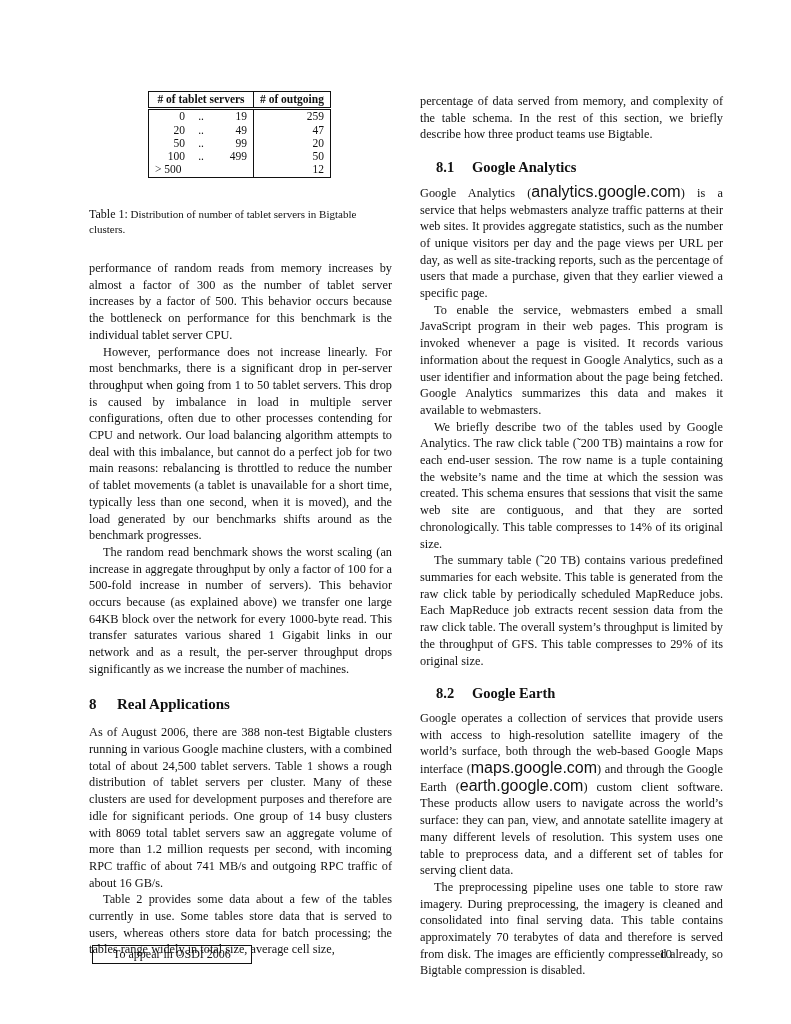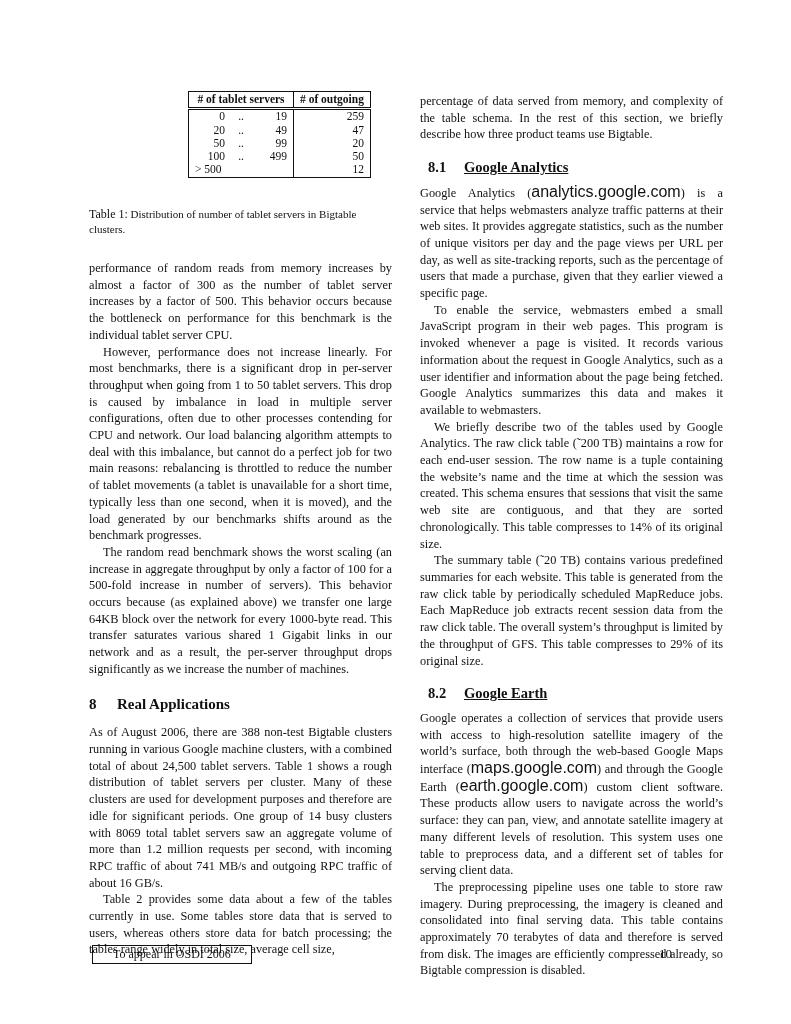--- a/index.html
+++ b/index.html
@@ -10,38 +10,38 @@
     }
     .col { position: absolute; width: 303px; font-size: 12.3px; line-height: 16.7px; text-align: justify; }
     .col-left { left: 89px; }
     .col-right { left: 420px; }
     p { margin: 0; }
     p.indent { text-indent: 14px; }
     .mono { font-family: "Liberation Sans", "DejaVu Sans", sans-serif; font-size: 16px; }
 
     
     .tbl-wrap { position: absolute; left: 148px; top: 91px; }
-    table.t1 { border-collapse: collapse; font-size: 11.5px; line-height: 13.3px; margin-left: 40px; }
+    table.t1 { border-collapse: collapse; font-size: 11.5px; line-height: 13.3px; }
     table.t1 th { font-weight: bold; padding: 1px 6px; border-bottom: 3px double #111; white-space: nowrap; }
     table.t1 th.c1 { border-right: 1px solid #111; }
     table.t1 td { padding: 0 6px; white-space: nowrap; }
     table.t1 td.r { text-align: right; }
     table.t1 td.c1 { border-right: 1px solid #111; }
     table.t1 { border: 1px solid #111; }
     .range { display: inline-flex; width: 92px; justify-content: space-between; }
     .range span.lo { width: 30px; text-align: right; }
     .range span.dots { width: 20px; text-align: center; }
     .range span.hi { width: 30px; text-align: right; }
 
     .caption { position: absolute; left: 89px; top: 207px; width: 303px; font-size: 11px; line-height: 15px; text-align: left; }
     .caption .lbl { font-size: 12px; }
 
     h2 { font-size: 15px; font-weight: bold; margin: 0; }
     h2 .num { display: inline-block; width: 28px; }
-    h3 { font-size: 14.5px; font-weight: bold; margin: 8px; text-decoration: underline; }
+    h3 { font-size: 14.5px; font-weight: bold; margin: 16px; }
     h3 .num { display: inline-block; width: 36px; }
 
     .footer-box {
       position: absolute; left: 92px; top: 945px;
       border: 1px solid #111; padding: 1px 20px;
       font-size: 12px; font-weight: normal; line-height: 15px;
     }
     .page-num { position: absolute; left: 659px; top: 946px; font-size: 13px; }
   </style>
 </head>

